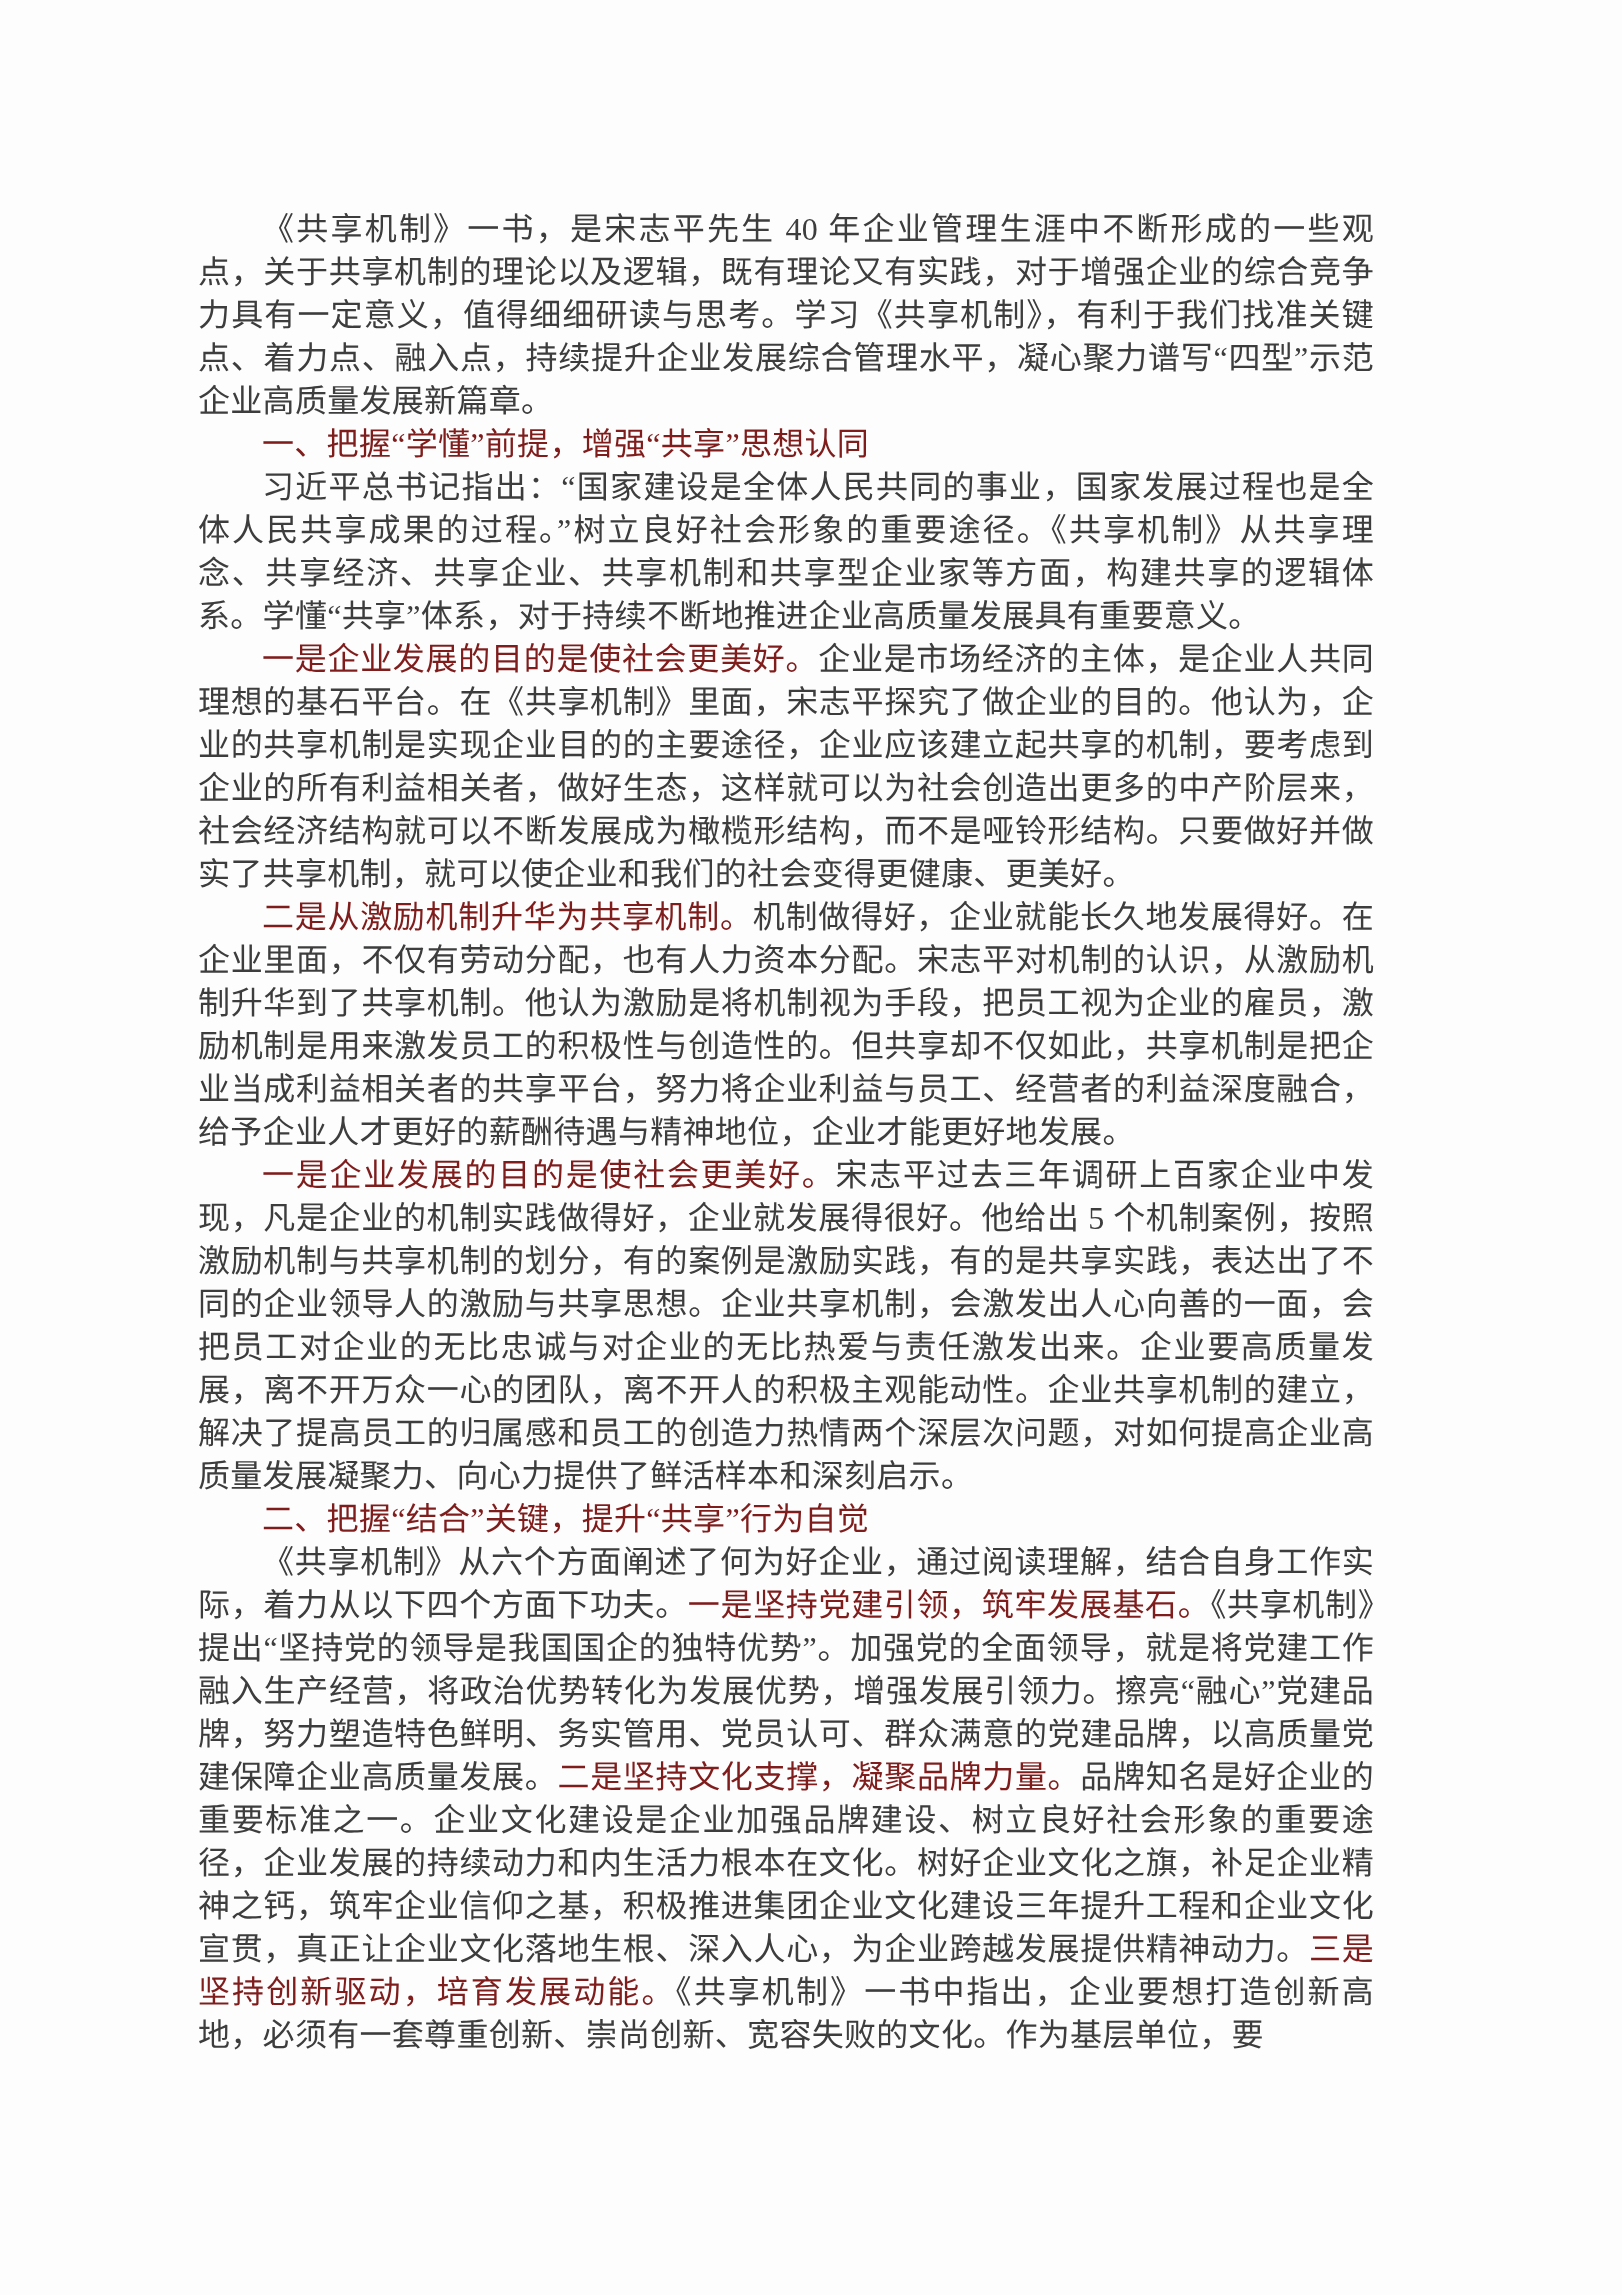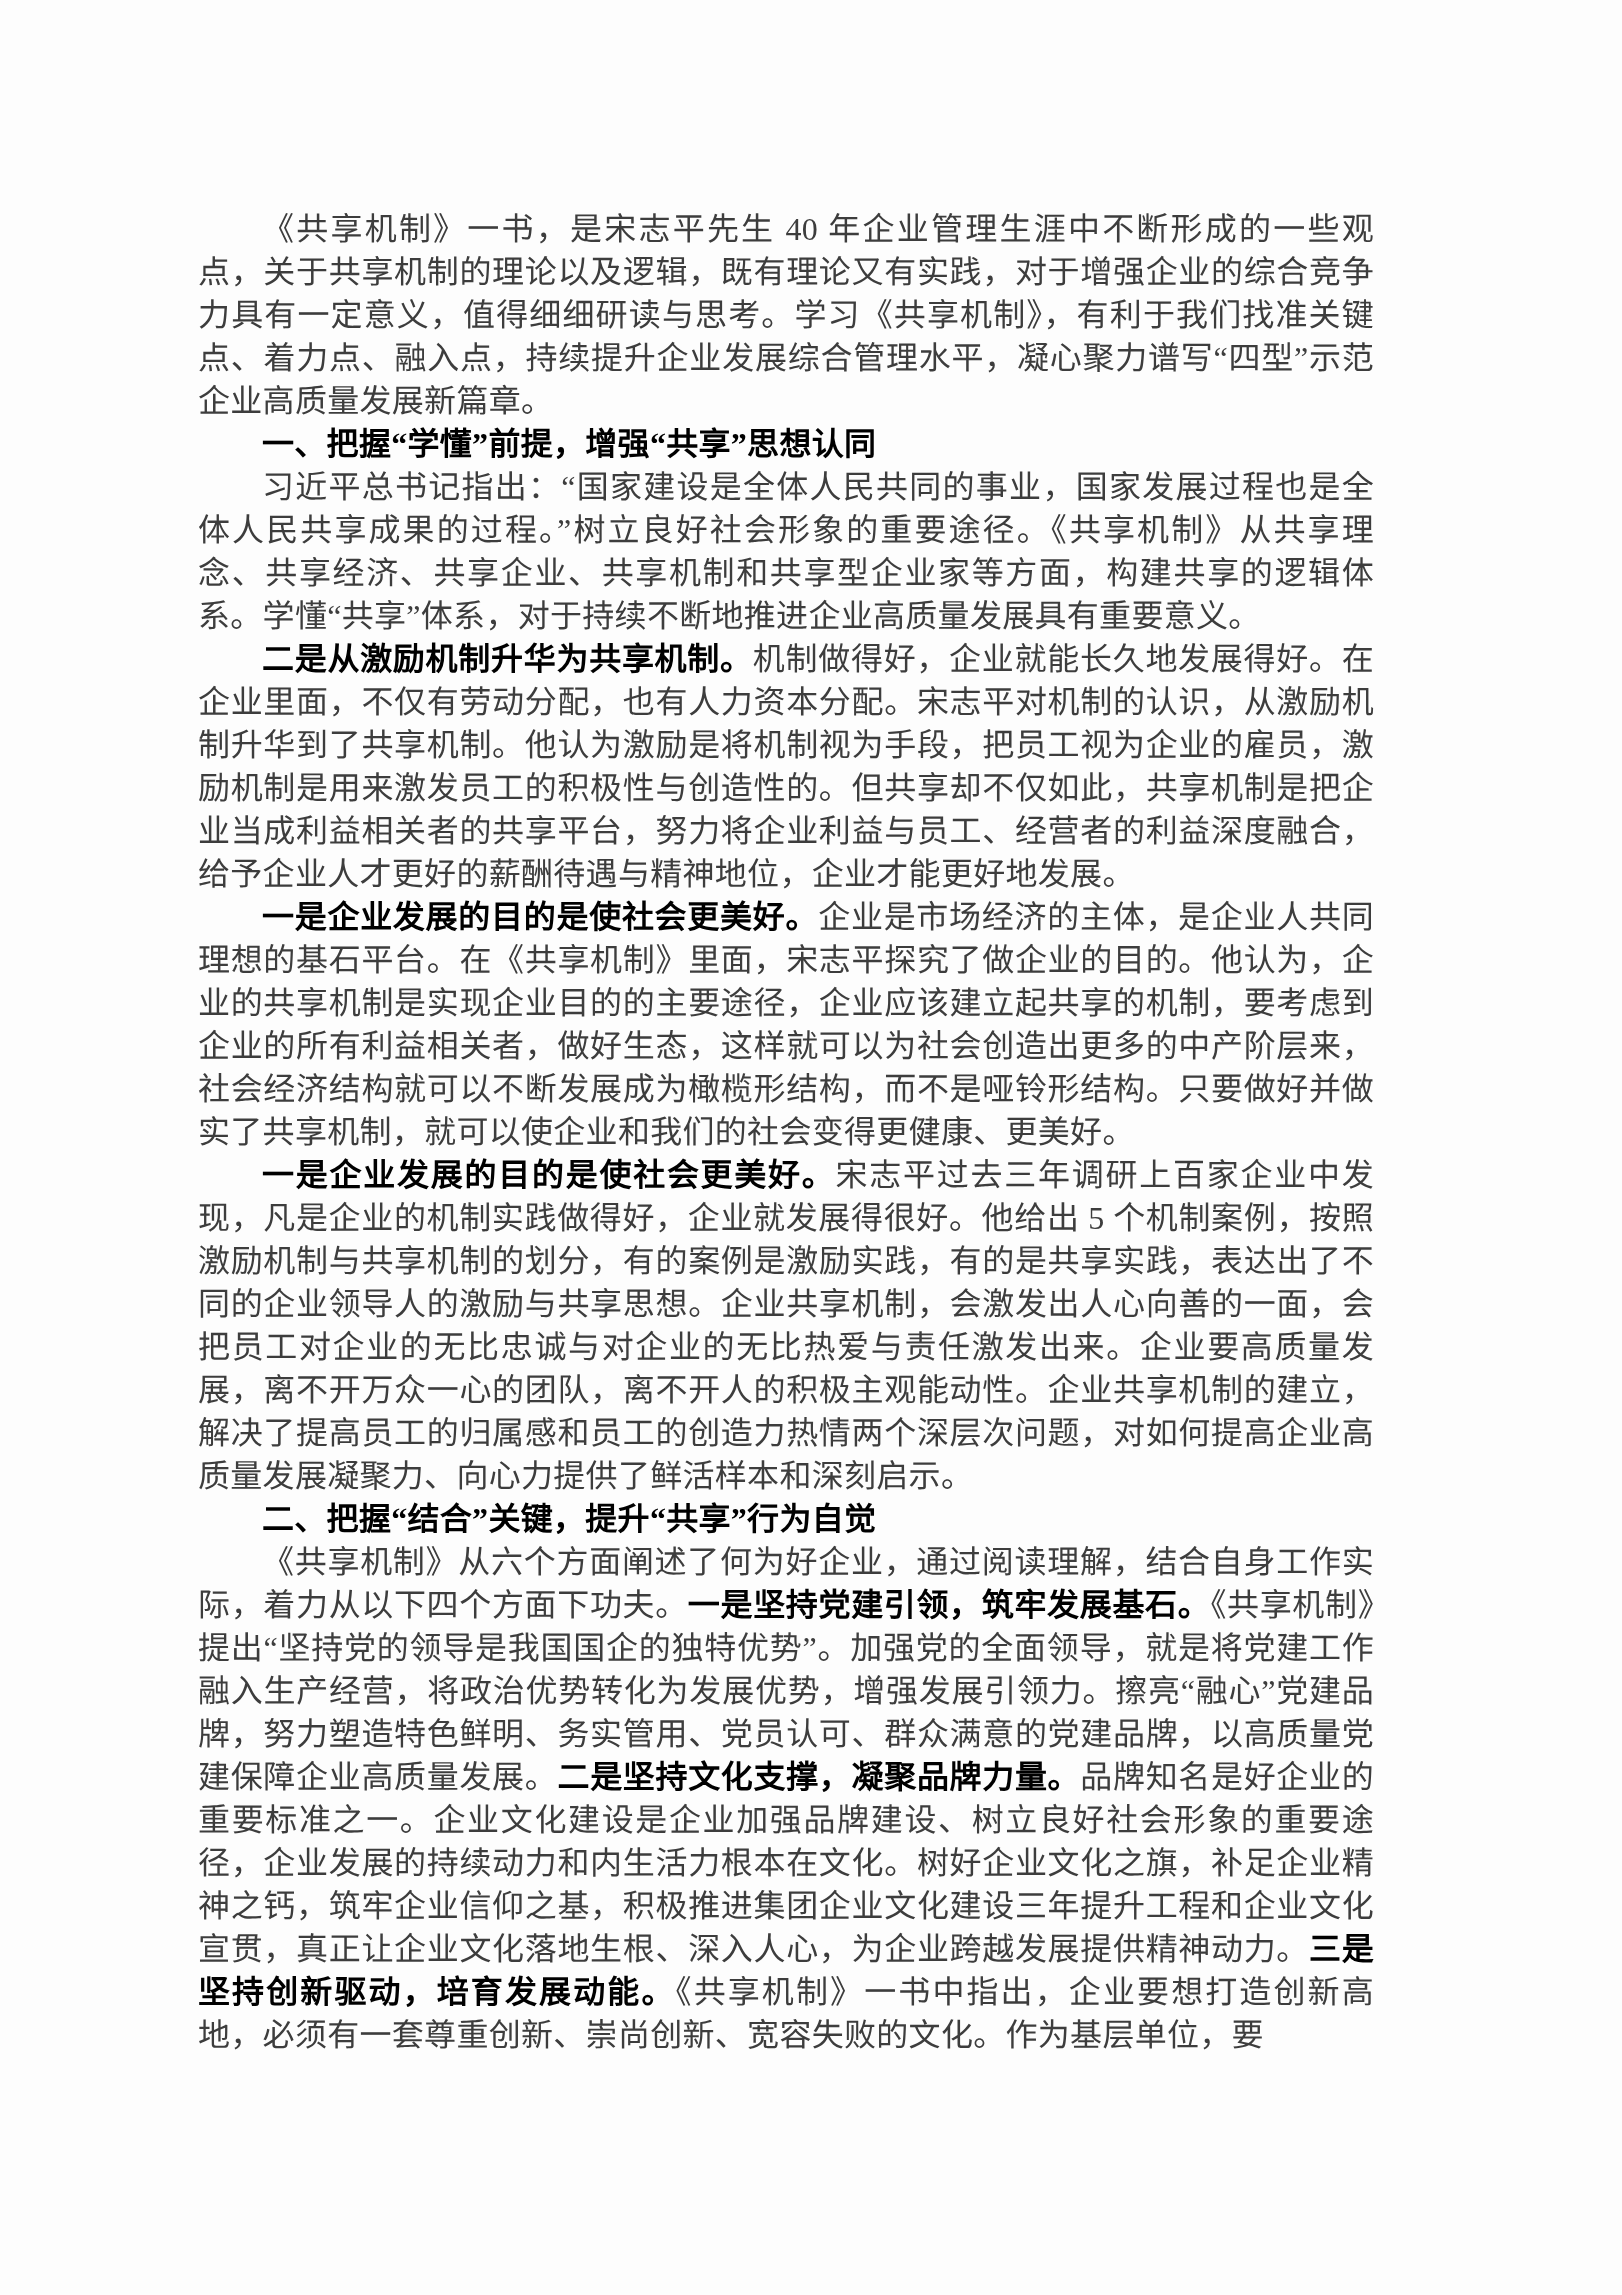--- a/index.html
+++ b/index.html
@@ -30,32 +30,32 @@
     text-indent: 2em;
     letter-spacing: 0.3px;
     word-break: break-all;
   }
   .para.heading {
     font-weight: bold;
     color: #363636;
   }
   .run { font-weight: inherit; }
   .run.bold {
-    font-weight: bold;
-    color: #000000;
+    font-weight: normal;
+    color: #7f1d1d;
   }
 </style>
 </head>
 <body style="background: rgb(253, 253, 253);">
 
 <main class="doc-page">
   <section>
       <p class="para"><span class="run">《共享机制》一书，是宋志平先生 40 年企业管理生涯中不断形成的一些观点，关于共享机制的理论以及逻辑，既有理论又有实践，对于增强企业的综合竞争力具有一定意义，值得细细研读与思考。学习《共享机制》，有利于我们找准关键点、着力点、融入点，持续提升企业发展综合管理水平，凝心聚力谱写“四型”示范企业高质量发展新篇章。</span></p>
       <p class="para heading"><span class="run bold">一、把握“学懂”前提，增强“共享”思想认同</span></p>
       <p class="para"><span class="run">习近平总书记指出：“国家建设是全体人民共同的事业，国家发展过程也是全体人民共享成果的过程。”树立良好社会形象的重要途径。《共享机制》从共享理念、共享经济、共享企业、共享机制和共享型企业家等方面，构建共享的逻辑体系。学懂“共享”体系，对于持续不断地推进企业高质量发展具有重要意义。</span></p>
+      <p class="para"><span class="run bold">一是企业发展的目的是使社会更美好。</span><span class="run">企业是市场经济的主体，是企业人共同理想的基石平台。在《共享机制》里面，宋志平探究了做企业的目的。他认为，企业的共享机制是实现企业目的的主要途径，企业应该建立起共享的机制，要考虑到企业的所有利益相关者，做好生态，这样就可以为社会创造出更多的中产阶层来，社会经济结构就可以不断发展成为橄榄形结构，而不是哑铃形结构。只要做好并做实了共享机制，就可以使企业和我们的社会变得更健康、更美好。</span></p>
       <p class="para"><span class="run bold">二是从激励机制升华为共享机制。</span><span class="run">机制做得好，企业就能长久地发展得好。在企业里面，不仅有劳动分配，也有人力资本分配。宋志平对机制的认识，从激励机制升华到了共享机制。他认为激励是将机制视为手段，把员工视为企业的雇员，激励机制是用来激发员工的积极性与创造性的。但共享却不仅如此，共享机制是把企业当成利益相关者的共享平台，努力将企业利益与员工、经营者的利益深度融合，给予企业人才更好的薪酬待遇与精神地位，企业才能更好地发展。</span></p>
-      <p class="para"><span class="run bold">一是企业发展的目的是使社会更美好。</span><span class="run">企业是市场经济的主体，是企业人共同理想的基石平台。在《共享机制》里面，宋志平探究了做企业的目的。他认为，企业的共享机制是实现企业目的的主要途径，企业应该建立起共享的机制，要考虑到企业的所有利益相关者，做好生态，这样就可以为社会创造出更多的中产阶层来，社会经济结构就可以不断发展成为橄榄形结构，而不是哑铃形结构。只要做好并做实了共享机制，就可以使企业和我们的社会变得更健康、更美好。</span></p>
       <p class="para"><span class="run bold">一是企业发展的目的是使社会更美好。</span><span class="run">宋志平过去三年调研上百家企业中发现，凡是企业的机制实践做得好，企业就发展得很好。他给出 5 个机制案例，按照激励机制与共享机制的划分，有的案例是激励实践，有的是共享实践，表达出了不同的企业领导人的激励与共享思想。企业共享机制，会激发出人心向善的一面，会把员工对企业的无比忠诚与对企业的无比热爱与责任激发出来。企业要高质量发展，离不开万众一心的团队，离不开人的积极主观能动性。企业共享机制的建立，解决了提高员工的归属感和员工的创造力热情两个深层次问题，对如何提高企业高质量发展凝聚力、向心力提供了鲜活样本和深刻启示。</span></p>
       <p class="para heading"><span class="run bold">二、把握“结合”关键，提升“共享”行为自觉</span></p>
       <p class="para"><span class="run">《共享机制》从六个方面阐述了何为好企业，通过阅读理解，结合自身工作实际，着力从以下四个方面下功夫。</span><span class="run bold">一是坚持党建引领，筑牢发展基石。</span><span class="run">《共享机制》提出“坚持党的领导是我国国企的独特优势”。加强党的全面领导，就是将党建工作融入生产经营，将政治优势转化为发展优势，增强发展引领力。擦亮“融心”党建品牌，努力塑造特色鲜明、务实管用、党员认可、群众满意的党建品牌，以高质量党建保障企业高质量发展。</span><span class="run bold">二是坚持文化支撑，凝聚品牌力量。</span><span class="run">品牌知名是好企业的重要标准之一。企业文化建设是企业加强品牌建设、树立良好社会形象的重要途径，企业发展的持续动力和内生活力根本在文化。树好企业文化之旗，补足企业精神之钙，筑牢企业信仰之基，积极推进集团企业文化建设三年提升工程和企业文化宣贯，真正让企业文化落地生根、深入人心，为企业跨越发展提供精神动力。</span><span class="run bold">三是坚持创新驱动，培育发展动能。</span><span class="run">《共享机制》一书中指出，企业要想打造创新高地，必须有一套尊重创新、崇尚创新、宽容失败的文化。作为基层单位，要</span></p>
     </section>
 </main>
 
 
 </body></html>

